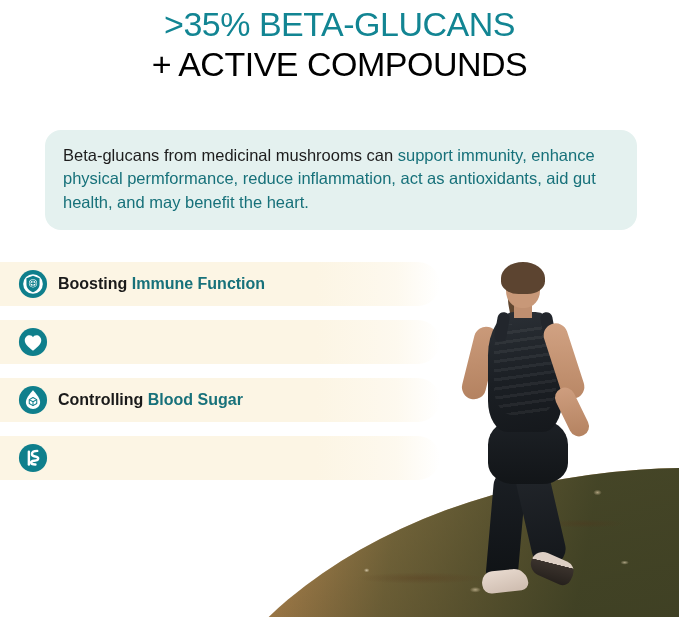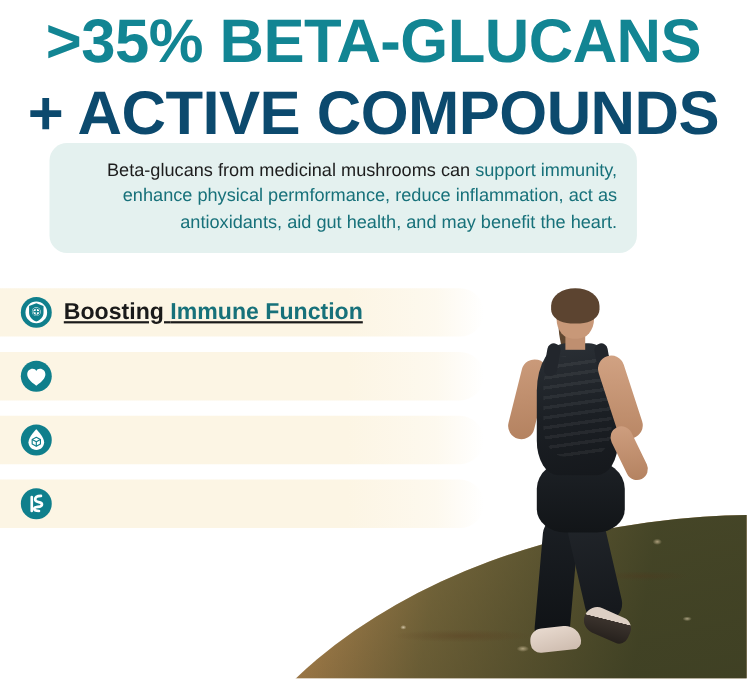--- a/index.html
+++ b/index.html
@@ -175,39 +175,39 @@
   }
 
   
   .headline {
     position: absolute;
     left: 0; top: 0; width: 679px;
     text-align: center;
     padding-top: 4px;
   }
   .headline .line {
-    font-size: 56px;
-    font-weight: 700;
+    font-size: 34px;
+    font-weight: 400;
     letter-spacing: -0.5px;
     line-height: 1.18;
     white-space: nowrap;
   }
   .headline .line1 { color: #128593; }
-  .headline .line2 { color: #0c4a6e; }
+  .headline .line2 { color: #000000; }
 
   
   .infobox {
     position: absolute;
     left: 45px; top: 130px;
-    width: 534px;
+    width: 592px;
     box-sizing: border-box;
-    padding: 14px 18px 16px 18px;
+    padding: 14px 32px 16px 18px;
     background: #e4f1ef;
     border-radius: 16px;
-    text-align: right;
+    text-align: left;
   }
   .infobox p {
     margin: 0;
     font-size: 16.5px;
     line-height: 1.42;
     color: #17717a;
   }
   .infobox .lead { color: #1d1d1d; }
 
   
@@ -237,25 +237,24 @@
     position: absolute;
     left: 18px; top: 50%;
     transform: translateY(-50%);
     width: 30px; height: 30px;
     z-index: 2;
   }
   .pill-icon svg { display: block; width: 30px; height: 30px; }
   .pill-text {
     position: relative;
     z-index: 2;
-    font-size: 21px;
+    font-size: 16px;
     font-weight: 600;
     color: #1a1a1a;
     white-space: nowrap;
-    text-decoration: underline;
   }
   .pill-text .accent { color: #17717a; }
 </style>
 </head>
 <body>
 
 <div id="poster">
 
   <div class="photo-layer">
     <div class="photo">
@@ -322,20 +321,21 @@
 
     <div class="pill">
       <span class="pill-icon">
         <svg viewBox="0 0 32 32">
           <circle cx="16" cy="16" r="15" fill="#0f7f8c"></circle>
           <path d="M16 5.6 C16 5.6 8.4 13.2 8.4 18.2 c0 4.3 3.4 7.4 7.6 7.4 c4.2 0 7.6 -3.1 7.6 -7.4 C23.6 13.2 16 5.6 16 5.6 Z" fill="#ffffff"></path>
           <path d="M16 13.4 L20 15.6 V19.8 L16 22 L12 19.8 V15.6 Z" fill="none" stroke="#0f7f8c" stroke-width="1.1" stroke-linejoin="round"></path>
           <path d="M12 15.6 L16 17.8 L20 15.6 M16 17.8 V22" fill="none" stroke="#0f7f8c" stroke-width="1.1" stroke-linejoin="round"></path>
         </svg>
       </span>
+      <span class="pill-text"><span>Controlling </span><span class="accent">Blood Sugar</span></span>
     </div>
 
     <div class="pill">
       <span class="pill-icon">
         <svg viewBox="0 0 32 32">
           <circle cx="16" cy="16" r="15" fill="#0f7f8c"></circle>
           <path d="M20.5 8.4 c-3.4 0 -5.6 1.4 -5.6 3.3 c0 1.6 1.5 2.4 3.4 2.7 c1.9 0.3 3.2 0.9 3.2 2.2 c0 1.5 -1.9 2.2 -4.2 2.4 c-2 0.2 -3.3 0.7 -3.3 1.9 c0 1.4 2 2.1 4.6 2.1" fill="none" stroke="#ffffff" stroke-width="2.6" stroke-linecap="round"></path>
           <path d="M11.6 9.4 v13.6" fill="none" stroke="#ffffff" stroke-width="2.6" stroke-linecap="round"></path>
         </svg>
       </span>

